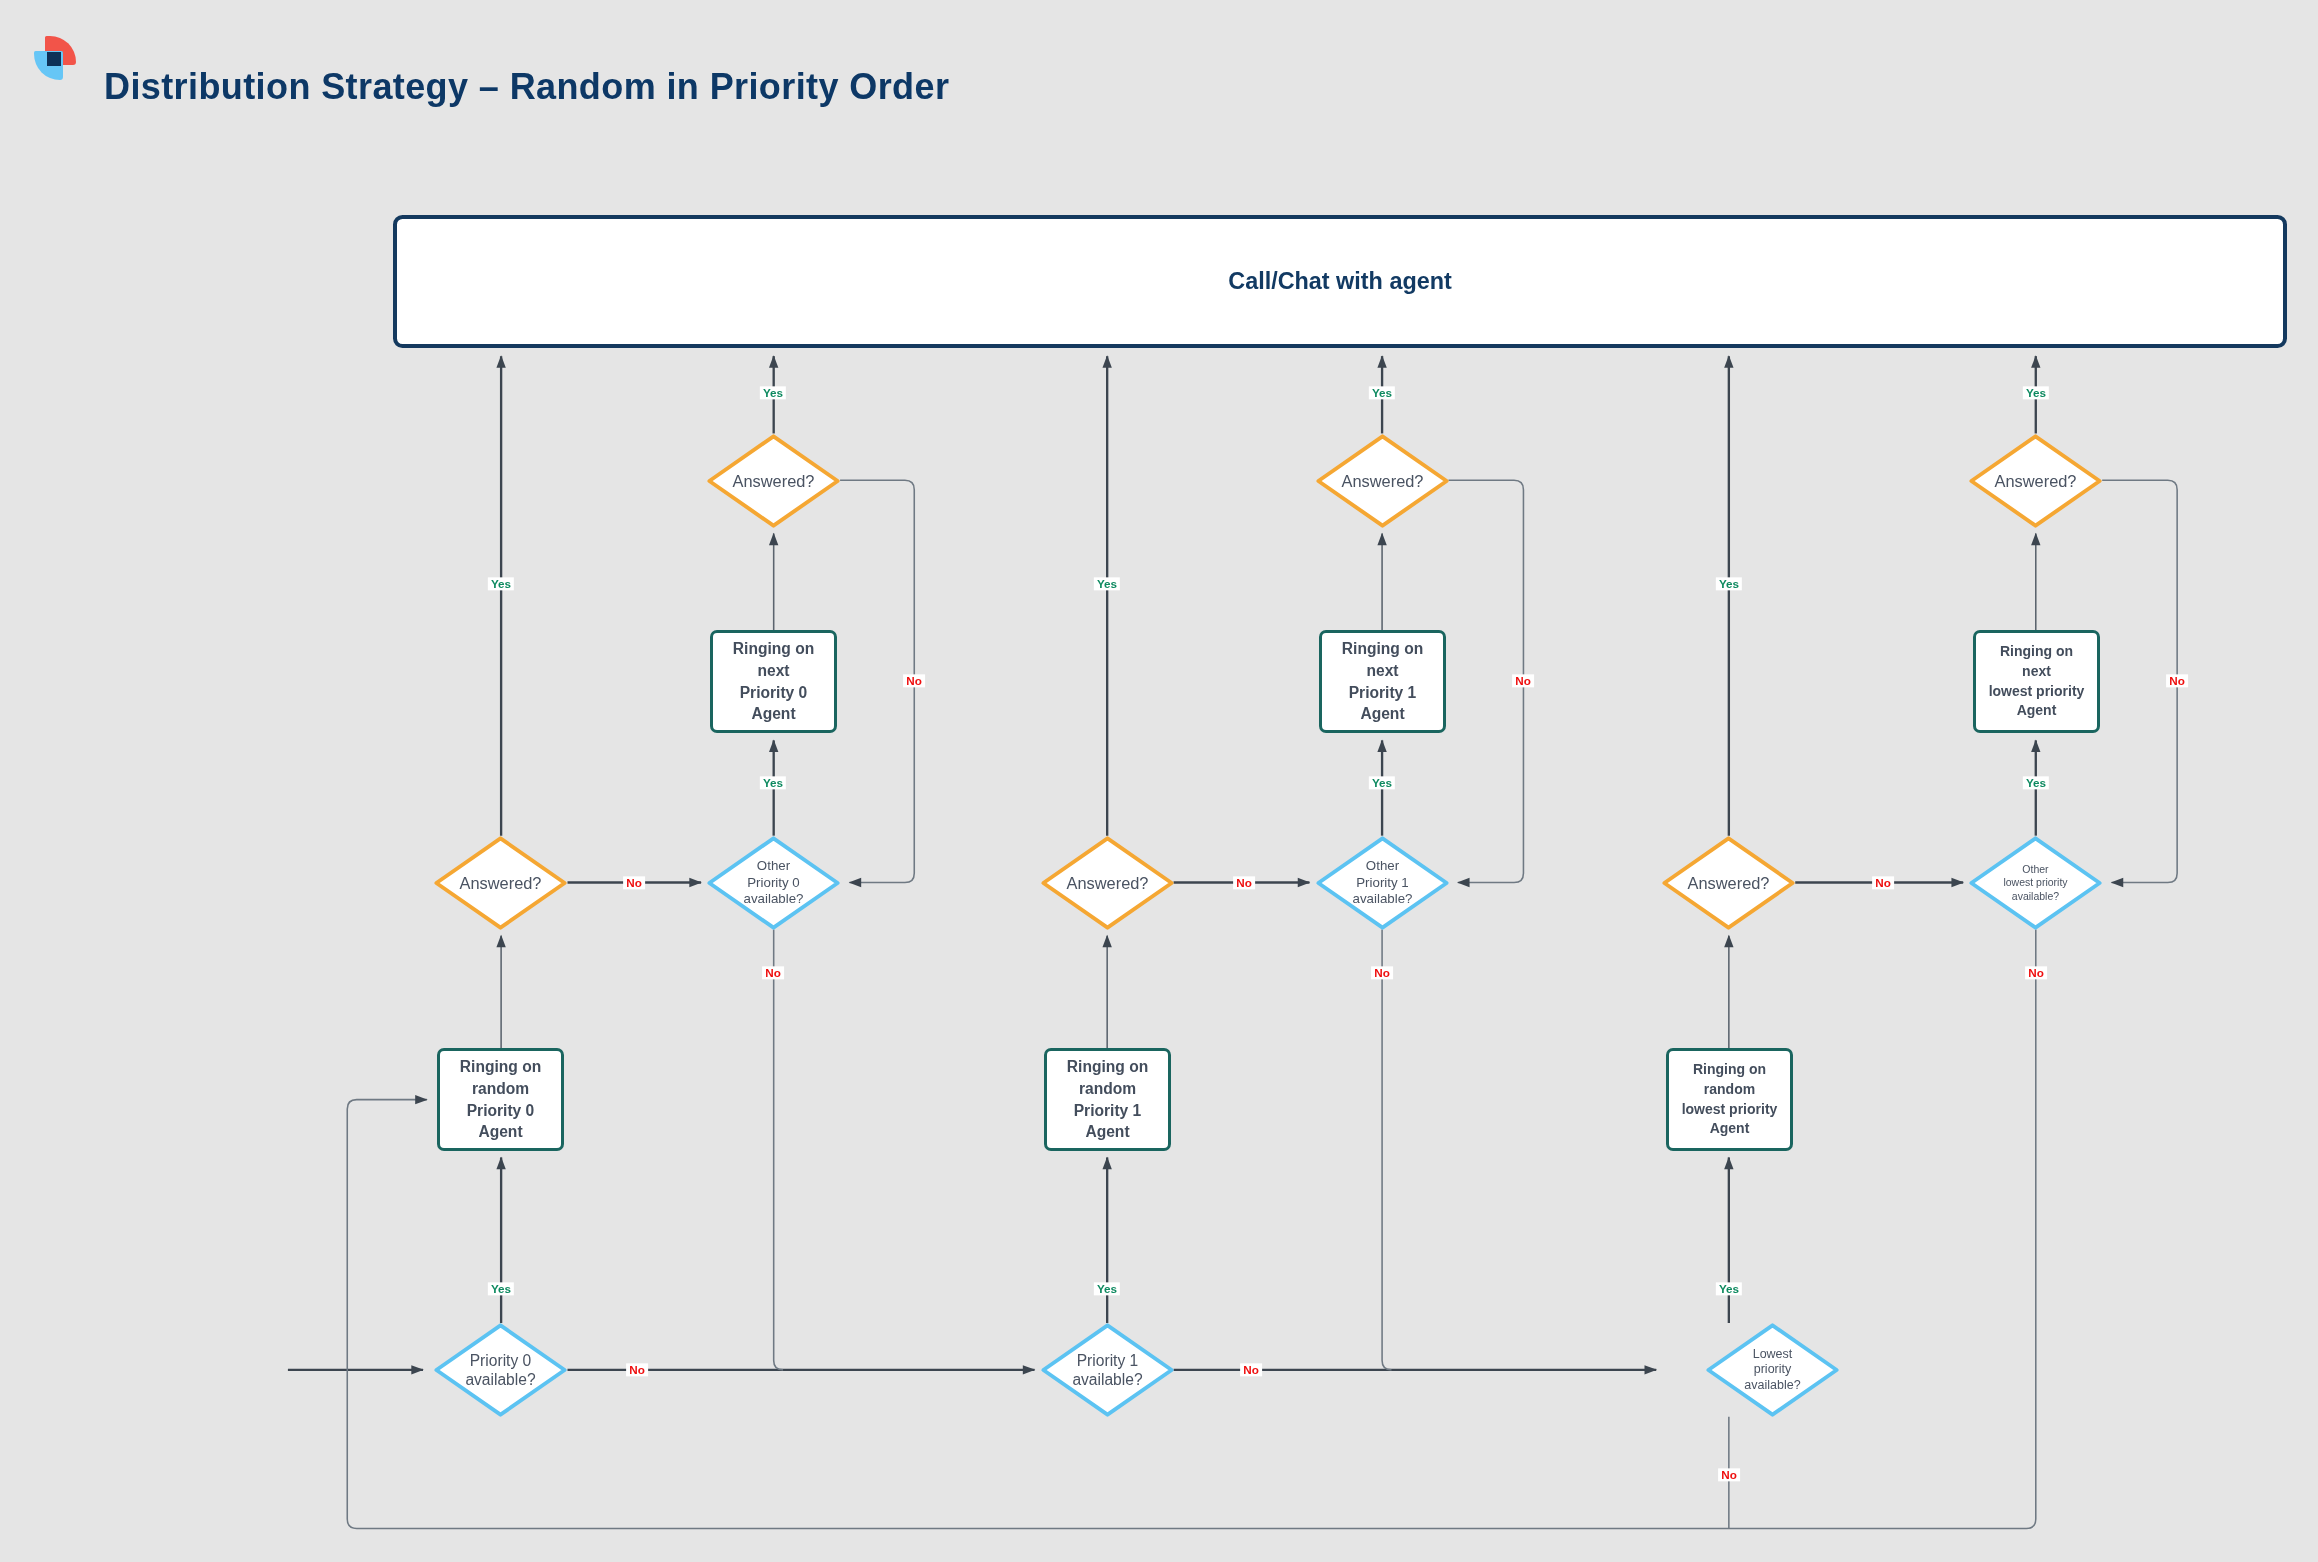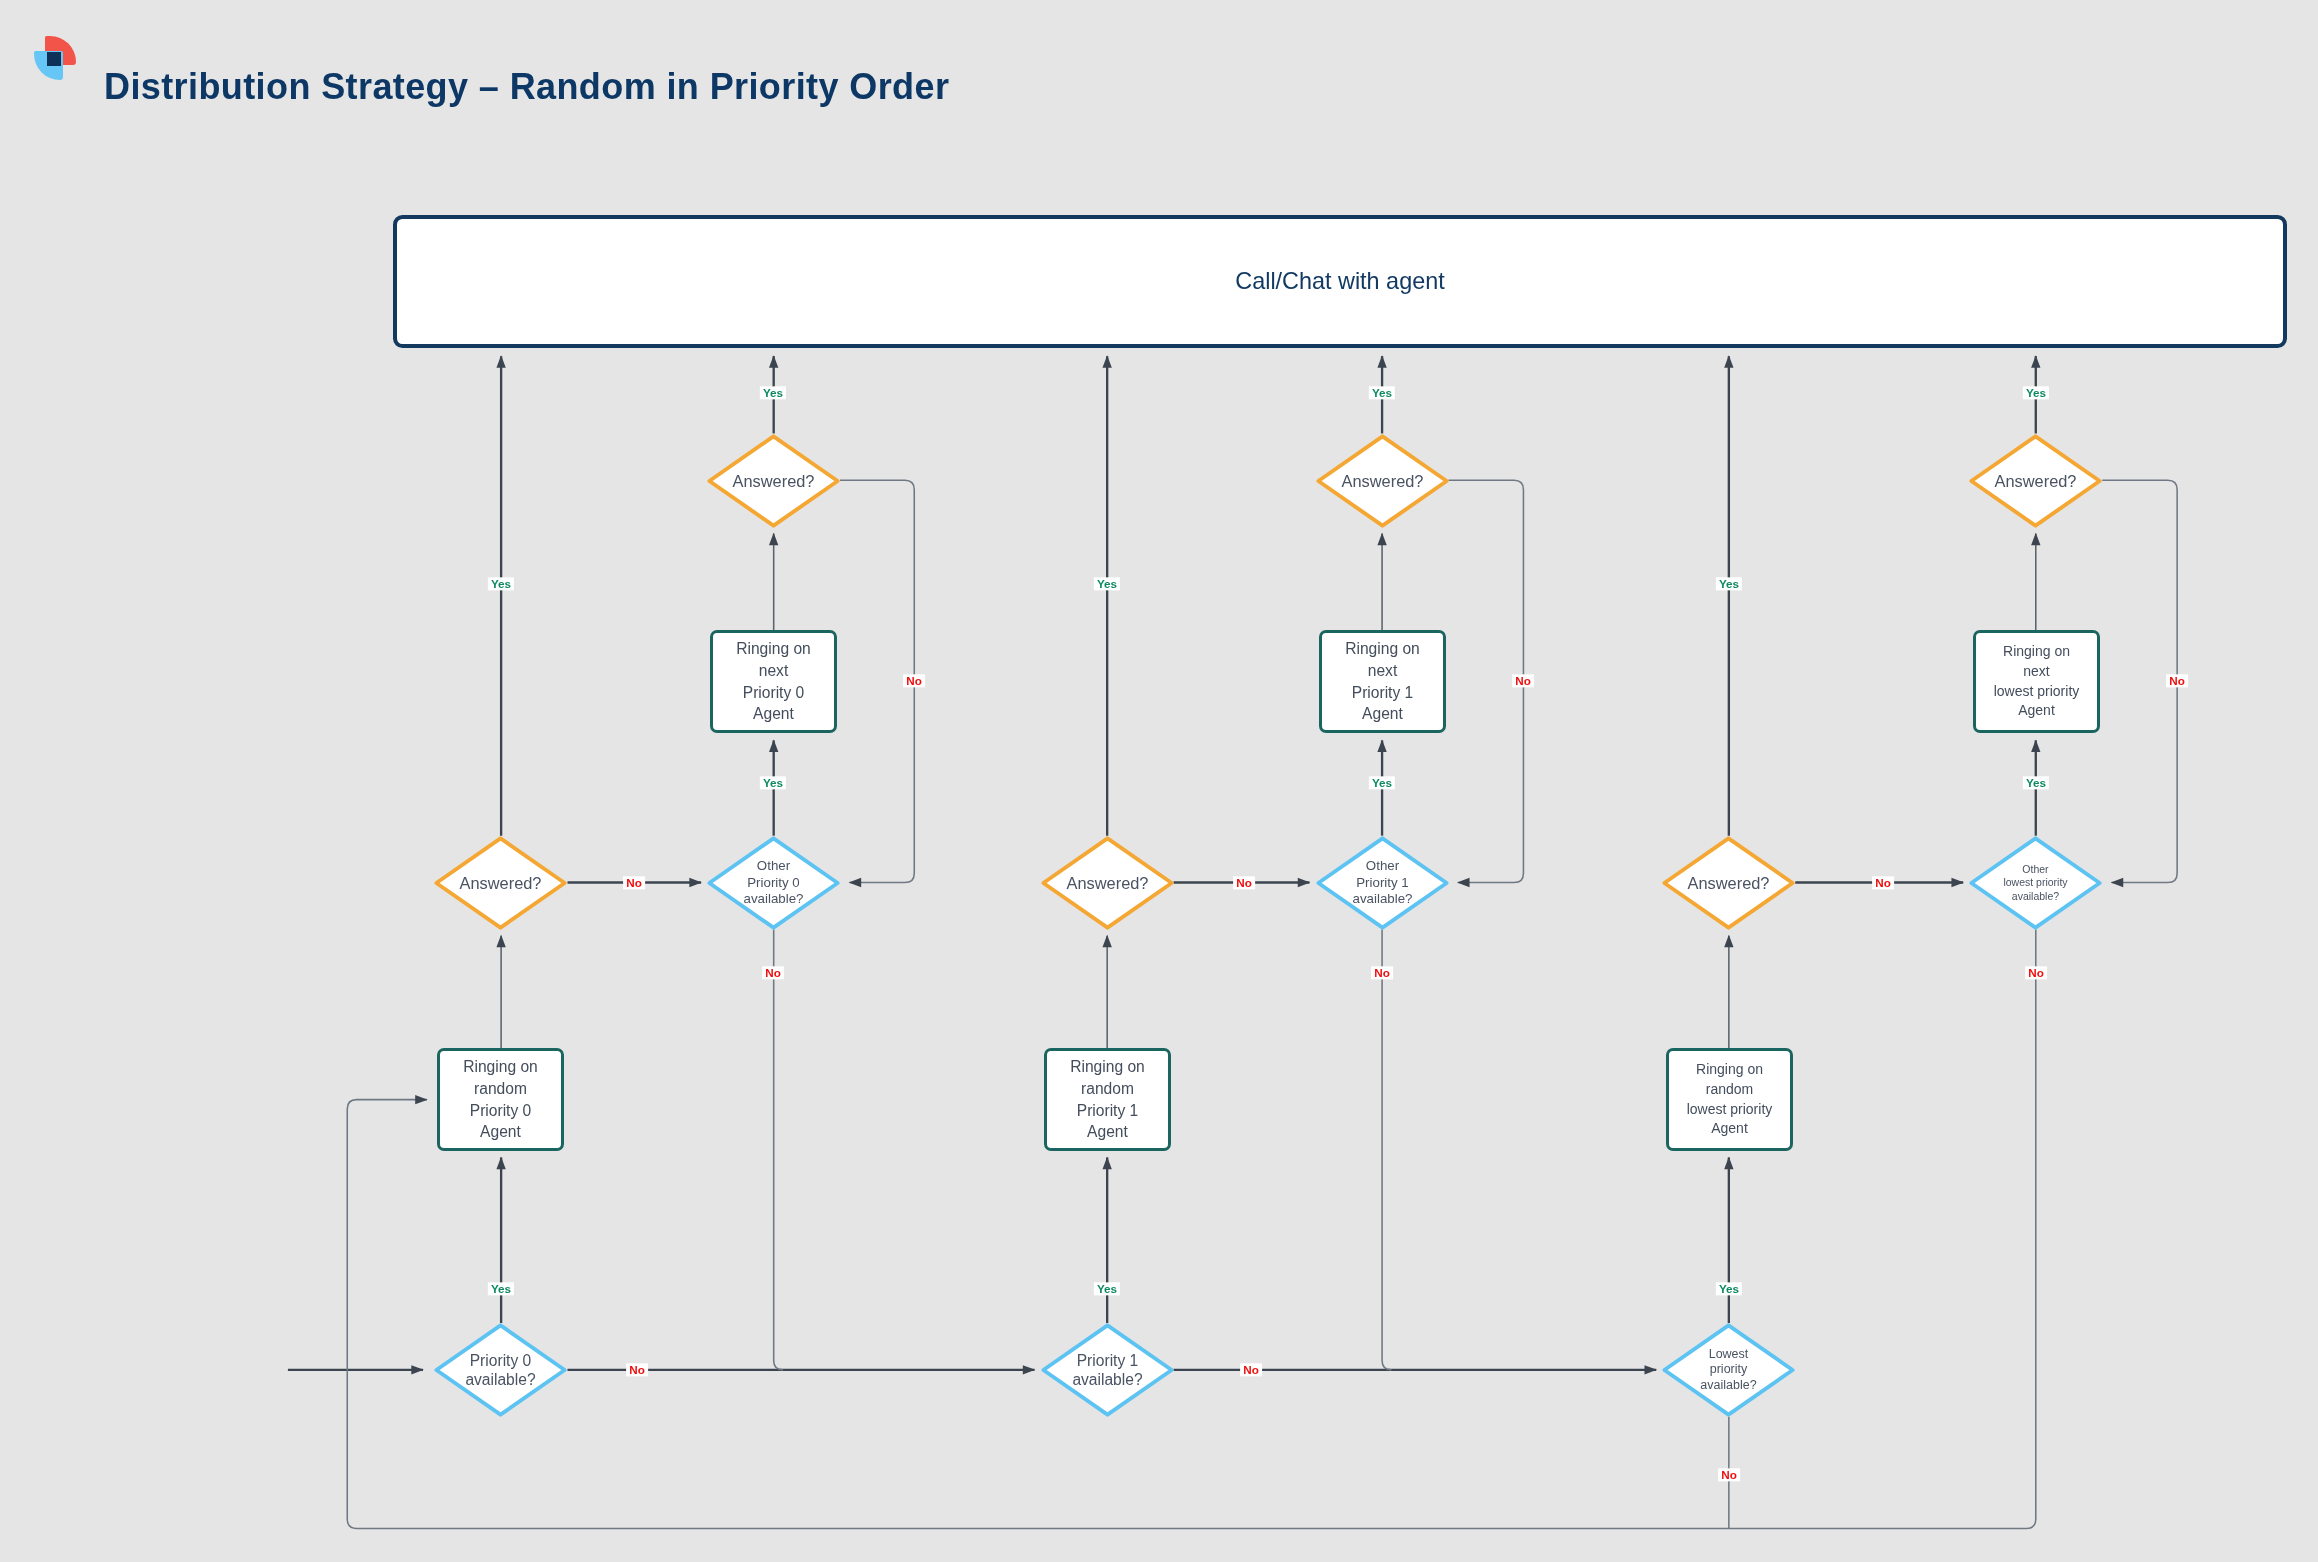--- a/index.html
+++ b/index.html
@@ -14,21 +14,21 @@
             border-radius:1.6px 26.6px 3.1px 3.1px;}
   .logo-blue{left:34px;top:51px;width:29px;height:29px;background:#66c6f6;
              border-radius:1.6px 1.6px 3.1px 26.6px;}
   .logo-navy{left:47px;top:52px;width:14px;height:14px;background:#0d3157;}
 
   
   .rect-node{position:absolute;box-sizing:border-box;background:#fff;
              display:flex;align-items:center;justify-content:center;text-align:center;}
   .navy-rect{border:4.7px solid #14395e;border-radius:9.4px;color:#123a63;font-size:23.4px;}
   .teal-rect{border:3.1px solid #1a655f;border-radius:7px;color:#434d5c;font-size:15.6px;line-height:1.4;}
-  .pre{white-space:pre-line;}
+  .pre{white-space:pre-line;font-weight:bold;}
 
   
   .diamond{position:absolute;width:133px;height:94px;}
   .diamond svg{position:absolute;left:0;top:0;width:100%;height:100%;overflow:visible;}
   .diamond .dtext{position:absolute;left:0;top:0;right:0;bottom:0;display:flex;
                   align-items:center;justify-content:center;text-align:center;
                   color:#4a5362;line-height:1.25;white-space:pre-line;}
   .d-orange polygon{fill:#ffffff;stroke:#f5a733;stroke-width:5;stroke-linejoin:round;}
   .d-blue polygon{fill:#ffffff;stroke:#5cc3f2;stroke-width:5;stroke-linejoin:round;}
   .fs22{font-size:16.4px;} .fs20{font-size:15.6px;} .fs17{font-size:13.3px;}
@@ -174,21 +174,21 @@
 Priority 1
 Agent</span>
   </div>
   <div class="diamond d-orange" style="left:1316px;top:434px;">
     <svg viewBox="0 0 170 120" preserveAspectRatio="none">
         <polygon points="85,3 167,60 85,117 3,60"></polygon>
       </svg>
     <div class="dtext fs22">Answered?</div>
   </div>
 
-  <div class="diamond d-blue" style="left:1662px;top:1323px;">
+  <div class="diamond d-blue" style="left:1706px;top:1323px;">
     <svg viewBox="0 0 170 120" preserveAspectRatio="none">
         <polygon points="85,3 167,60 85,117 3,60"></polygon>
       </svg>
     <div class="dtext fs16">Lowest
 priority
 available?</div>
   </div>
   <div class="rect-node teal-rect" style="left:1666px;top:1048px;width:127px;height:103px;font-size:14px;">
     <span class="pre">Ringing on
 random

